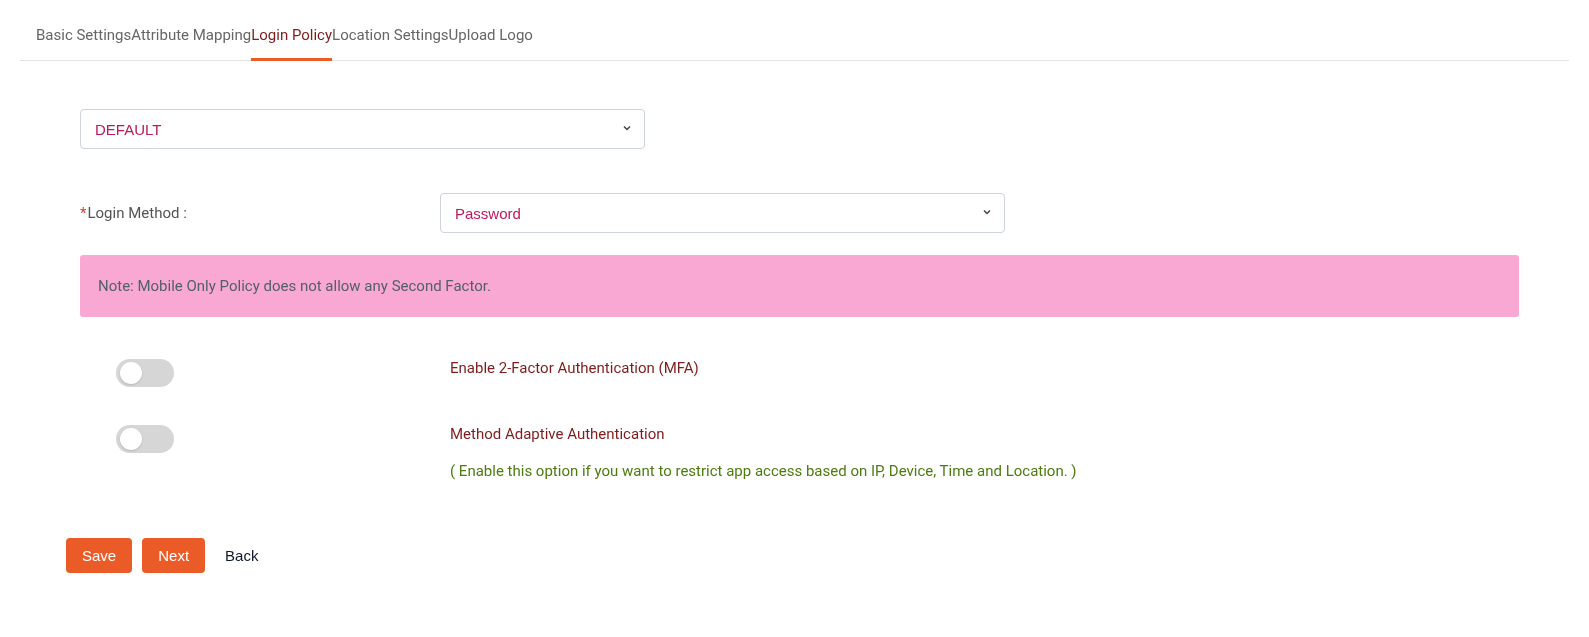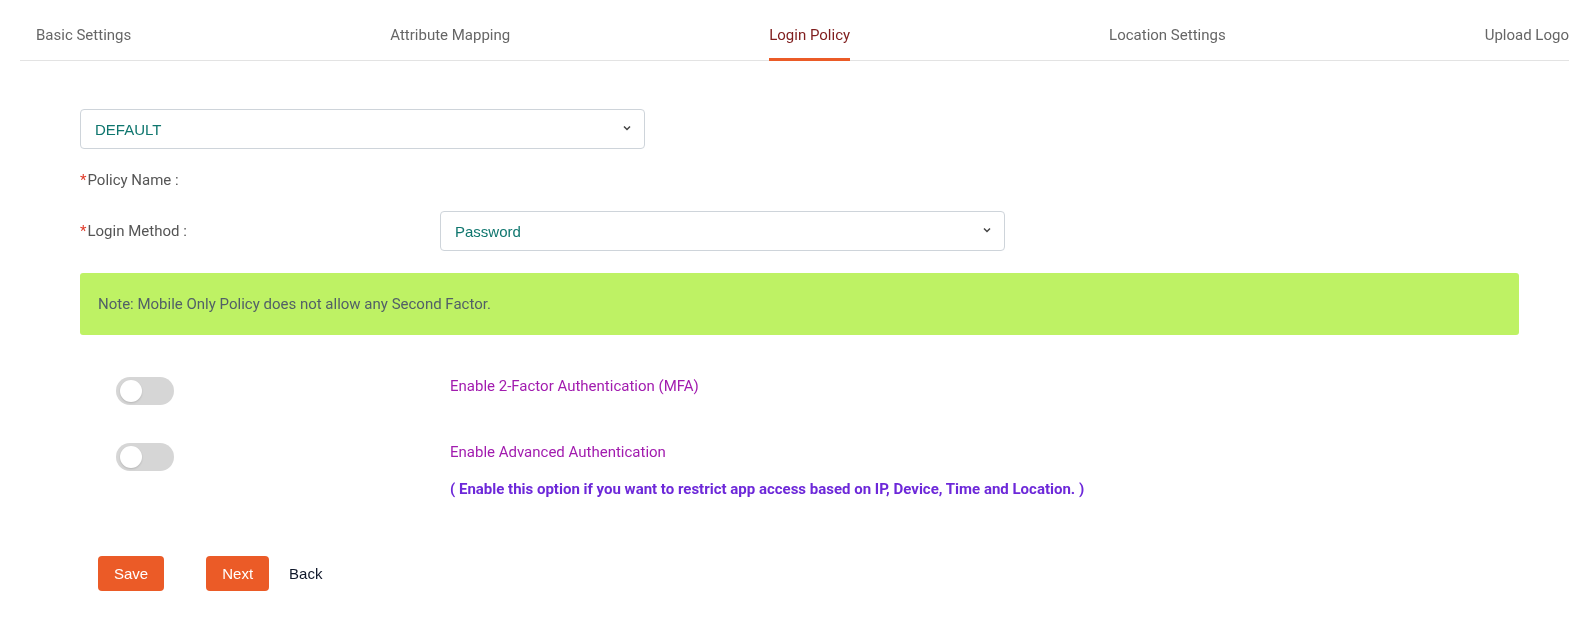--- a/index.html
+++ b/index.html
@@ -6,24 +6,22 @@
   body {
     font-family: -apple-system, BlinkMacSystemFont, "Segoe UI", Roboto, "Helvetica Neue", Arial, sans-serif;
     background: #fff;
     color: #555;
     font-size: 15px;
     width: 1589px;
     padding: 18px 20px 30px 20px;
   }
   .tabs {
     display: flex;
-    gap: 36px;
     border-bottom: 1px solid #e3e3e3;
     padding-left: 16px;
-    justify-content: space-between;
   }
   .tab {
     padding: 8px 0 14px 0;
     color: #666;
     cursor: pointer;
     font-size: 15px;
   }
   .tab.active {
     color: #7f1d1d;
     border-bottom: 3px solid #eb5b27;
@@ -43,21 +41,21 @@
     font-size: 15px;
   }
   .req { color: #e03b2a; margin-right: 1px; }
   .form-control {
     width: 565px;
     height: 40px;
     border: 1px solid #ced4da;
     border-radius: 4px;
     padding: 0 14px;
     font-size: 15px;
-    color: #0f766e;
+    color: #be185d;
     background: #fff;
   }
   .select-wrap {
     position: relative;
     width: 565px;
   }
   .select-wrap .form-control {
     appearance: none;
     -webkit-appearance: none;
     padding-right: 34px;
@@ -65,21 +63,21 @@
   }
   .select-wrap .chev {
     position: absolute;
     right: 12px;
     top: 50%;
     transform: translateY(-50%);
     pointer-events: none;
     color: #444;
   }
   .note-box {
-    background: #bef264;
+    background: #f9a8d4;
     border-radius: 3px;
     padding: 22px 18px;
     margin: 8px 0 40px 0;
     color: #526067;
     font-size: 15px;
   }
   .toggle-row {
     display: flex;
     align-items: flex-start;
     margin-bottom: 36px;
@@ -101,45 +99,44 @@
     width: 22px;
     height: 22px;
     background: #fff;
     border-radius: 50%;
     position: absolute;
     top: 3px;
     left: 4px;
     box-shadow: 0 1px 2px rgba(0,0,0,.15);
   }
   .toggle-text {
-    color: #a21caf;
+    color: #7f1d1d;
     font-size: 15px;
     line-height: 1.5;
   }
   .toggle-sub {
     margin-top: 14px;
-    color: #6d28d9;
-    font-weight: bold;
+    color: #4d7c0f;
   }
   .btn-row {
     display: flex;
     align-items: center;
     gap: 10px;
     margin-top: 10px;
     padding-left: 0;
     margin-left: -14px;
   }
   .btn {
     border: none;
     border-radius: 4px;
     padding: 9px 16px;
     font-size: 15px;
     cursor: pointer;
   }
-  .btn-primary { background: #eb5b27; color: #fff; margin-left: 32px; }
+  .btn-primary { background: #eb5b27; color: #fff; }
   .btn-link {
     background: transparent;
     color: #0f172a;
     padding: 9px 10px;
   }
   .footer-row {
     padding-left: 60px;
   }
 </style>
 </head>
@@ -162,23 +159,20 @@
       </select>
       <span class="chev">
         <svg width="12" height="12" viewBox="0 0 24 24" fill="none" stroke="currentColor" stroke-width="3">
             <polyline points="6 9 12 15 18 9"></polyline>
           </svg>
       </span>
     </div>
   </div>
 
   <div class="form-row">
-    <div class="form-label">
-      <span class="req">*</span><span>Policy Name :</span>
-    </div>
   </div>
 
   <div class="form-row">
     <div class="form-label">
       <span class="req">*</span><span>Login Method :</span>
     </div>
     <div class="select-wrap">
       <select class="form-control">
         <option>Password</option>
       </select>
@@ -201,21 +195,21 @@
     <div class="toggle-text">Enable 2-Factor Authentication (MFA)</div>
   </div>
 
   <div class="toggle-row">
     <div class="toggle-col">
       <div class="toggle">
         <div class="knob"></div>
       </div>
     </div>
     <div>
-      <div class="toggle-text">Enable Advanced Authentication</div>
+      <div class="toggle-text">Method Adaptive Authentication</div>
       <div class="toggle-text toggle-sub">( Enable this option if you want to restrict app access based on IP, Device, Time and Location. )</div>
     </div>
   </div>
 
 </div>
 
 <div class="btn-row footer-row">
   <button class="btn btn-primary">Save</button>
   <button class="btn btn-primary">Next</button>
   <button class="btn btn-link">Back</button>

